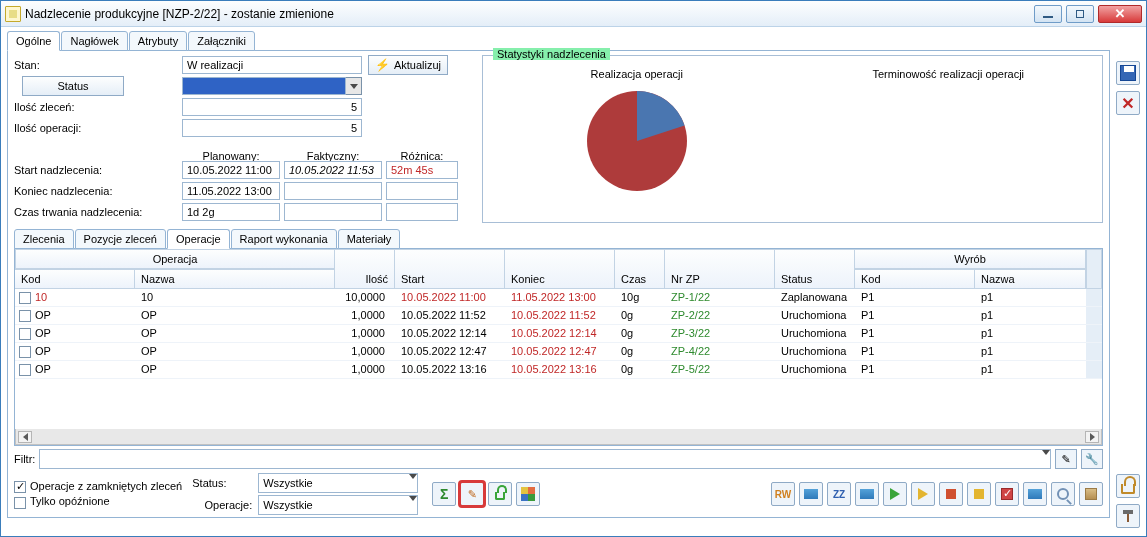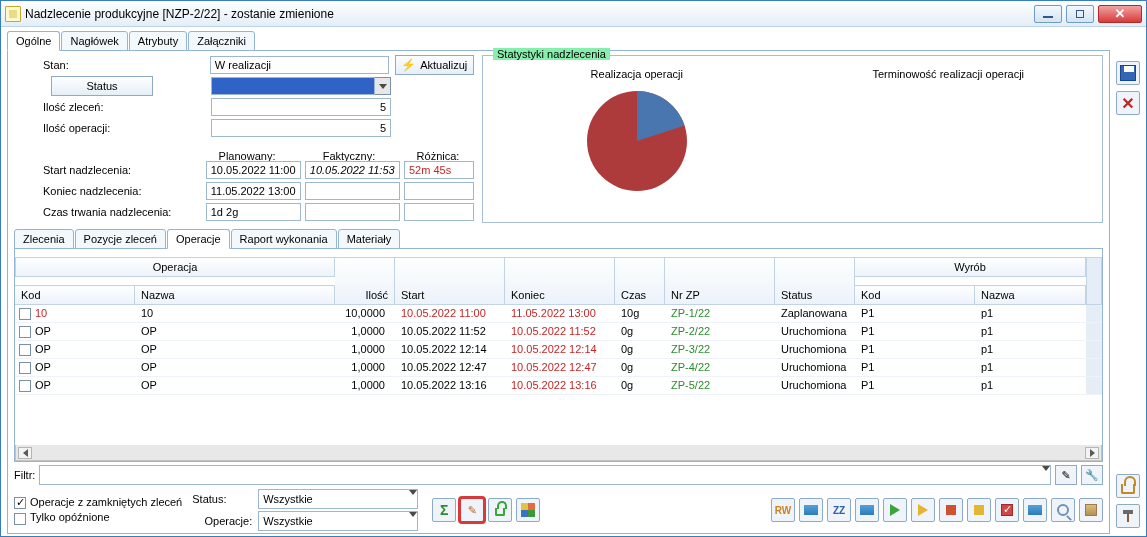--- a/index.html
+++ b/index.html
@@ -34,21 +34,21 @@
 
 .tabs { display: flex; gap: 1px; margin-bottom: -1px; }
 .tab { padding: 3px 8px; border: 1px solid #94b4d4; background: #f3f8fc; border-top-left-radius:3px;border-top-right-radius:3px; cursor:pointer;}
 .tab.active { background: #fff; border-bottom: 1px solid #fff; }
 
 .pane { border: 1px solid #94b4d4; padding: 4px 6px 2px 6px; min-height: 180px; }
 
 .topgrid { display:flex; gap:4px; }
 .leftcol { width: 460px; }
 .leftcol .row { display:flex; align-items:center; height: 20px; margin-bottom: 1px; }
-.leftcol .lab { width: 168px; margin-left: 29px; }
+.leftcol .lab { width: 168px; }
 .inp { height: 18px; border: 1px solid #9db7d1; background:#fff; padding: 0 4px; display:inline-flex;align-items:center;overflow:hidden;}
 .inp.blue{background:#2f63c5;color:#fff;}
 .sel.blue{position:relative;display:flex;}
 .sel .arrow{width:16px;height:18px;border:1px solid #7a92a9;border-left:none;display:flex;align-items:center;justify-content:center;background:#e7e7e7;}
 .tri{width:0;height:0;border-left:4px solid transparent;border-right:4px solid transparent;border-top:5px solid #4a4a4a;}
 .statusbtn{width:102px;height:20px;border:1px solid #8faac6;background:linear-gradient(#fdfefe,#e5eef7);text-align:center;display:flex;align-items:center;justify-content:center;cursor:pointer;margin-left:8px;}
 .updbtn{height:20px;width:80px;border:1px solid #8faac6;background:linear-gradient(#fdfefe,#e5eef7);display:flex;align-items:center;justify-content:center;gap:4px;cursor:pointer;}
 .updbtn .bolt{color:#e3911a;font-size:12px;}
 .numright{justify-content:flex-end;}
 
@@ -66,21 +66,21 @@
 .lgd{display:flex;flex-direction:column;gap:6px;font-size:11px;}
 .lgd .item{display:flex;align-items:center;gap:6px;}
 .sw{width:18px;height:10px;}
 
 
 .tabs2 { display: flex; gap: 1px; margin: 6px 0 -1px 0; }
 
 
 .tablewrap{border:1px solid #94b4d4;margin-top:0;}
 .grid{display:grid;grid-template-columns:120px 200px 60px 110px 110px 50px 110px 80px 120px 1fr 16px;}
-.grid .gh{background:linear-gradient(#fdfefe,#edf3fb);border:1px solid #c2d3e4;border-left:none;padding:3px 6px;font-weight:normal;margin-top:8px;}
+.grid .gh{background:linear-gradient(#fdfefe,#edf3fb);border:1px solid #c2d3e4;border-left:none;padding:3px 6px;font-weight:normal;}
 .grid .gh:first-child{border-left:1px solid #c2d3e4;}
 .grid .grouptop{grid-column:span 2;text-align:center;}
 .grid .grouptop2{grid-column:span 2;text-align:center;}
 .grid .gscroll{grid-row:span 2;background:#e5eef7;border:1px solid #c2d3e4;}
 .gc{padding:2px 6px;border-bottom:1px solid #eef3f9;white-space:nowrap;overflow:hidden;}
 .gc.chk{padding-left:4px;}
 .chkbox{display:inline-block;width:12px;height:12px;border:1px solid #7a92a9;vertical-align:middle;margin-right:4px;}
 .red{color:#c02727;}
 .green{color:#2e8a2e;}
 .numr{text-align:right;padding-right:10px;}

